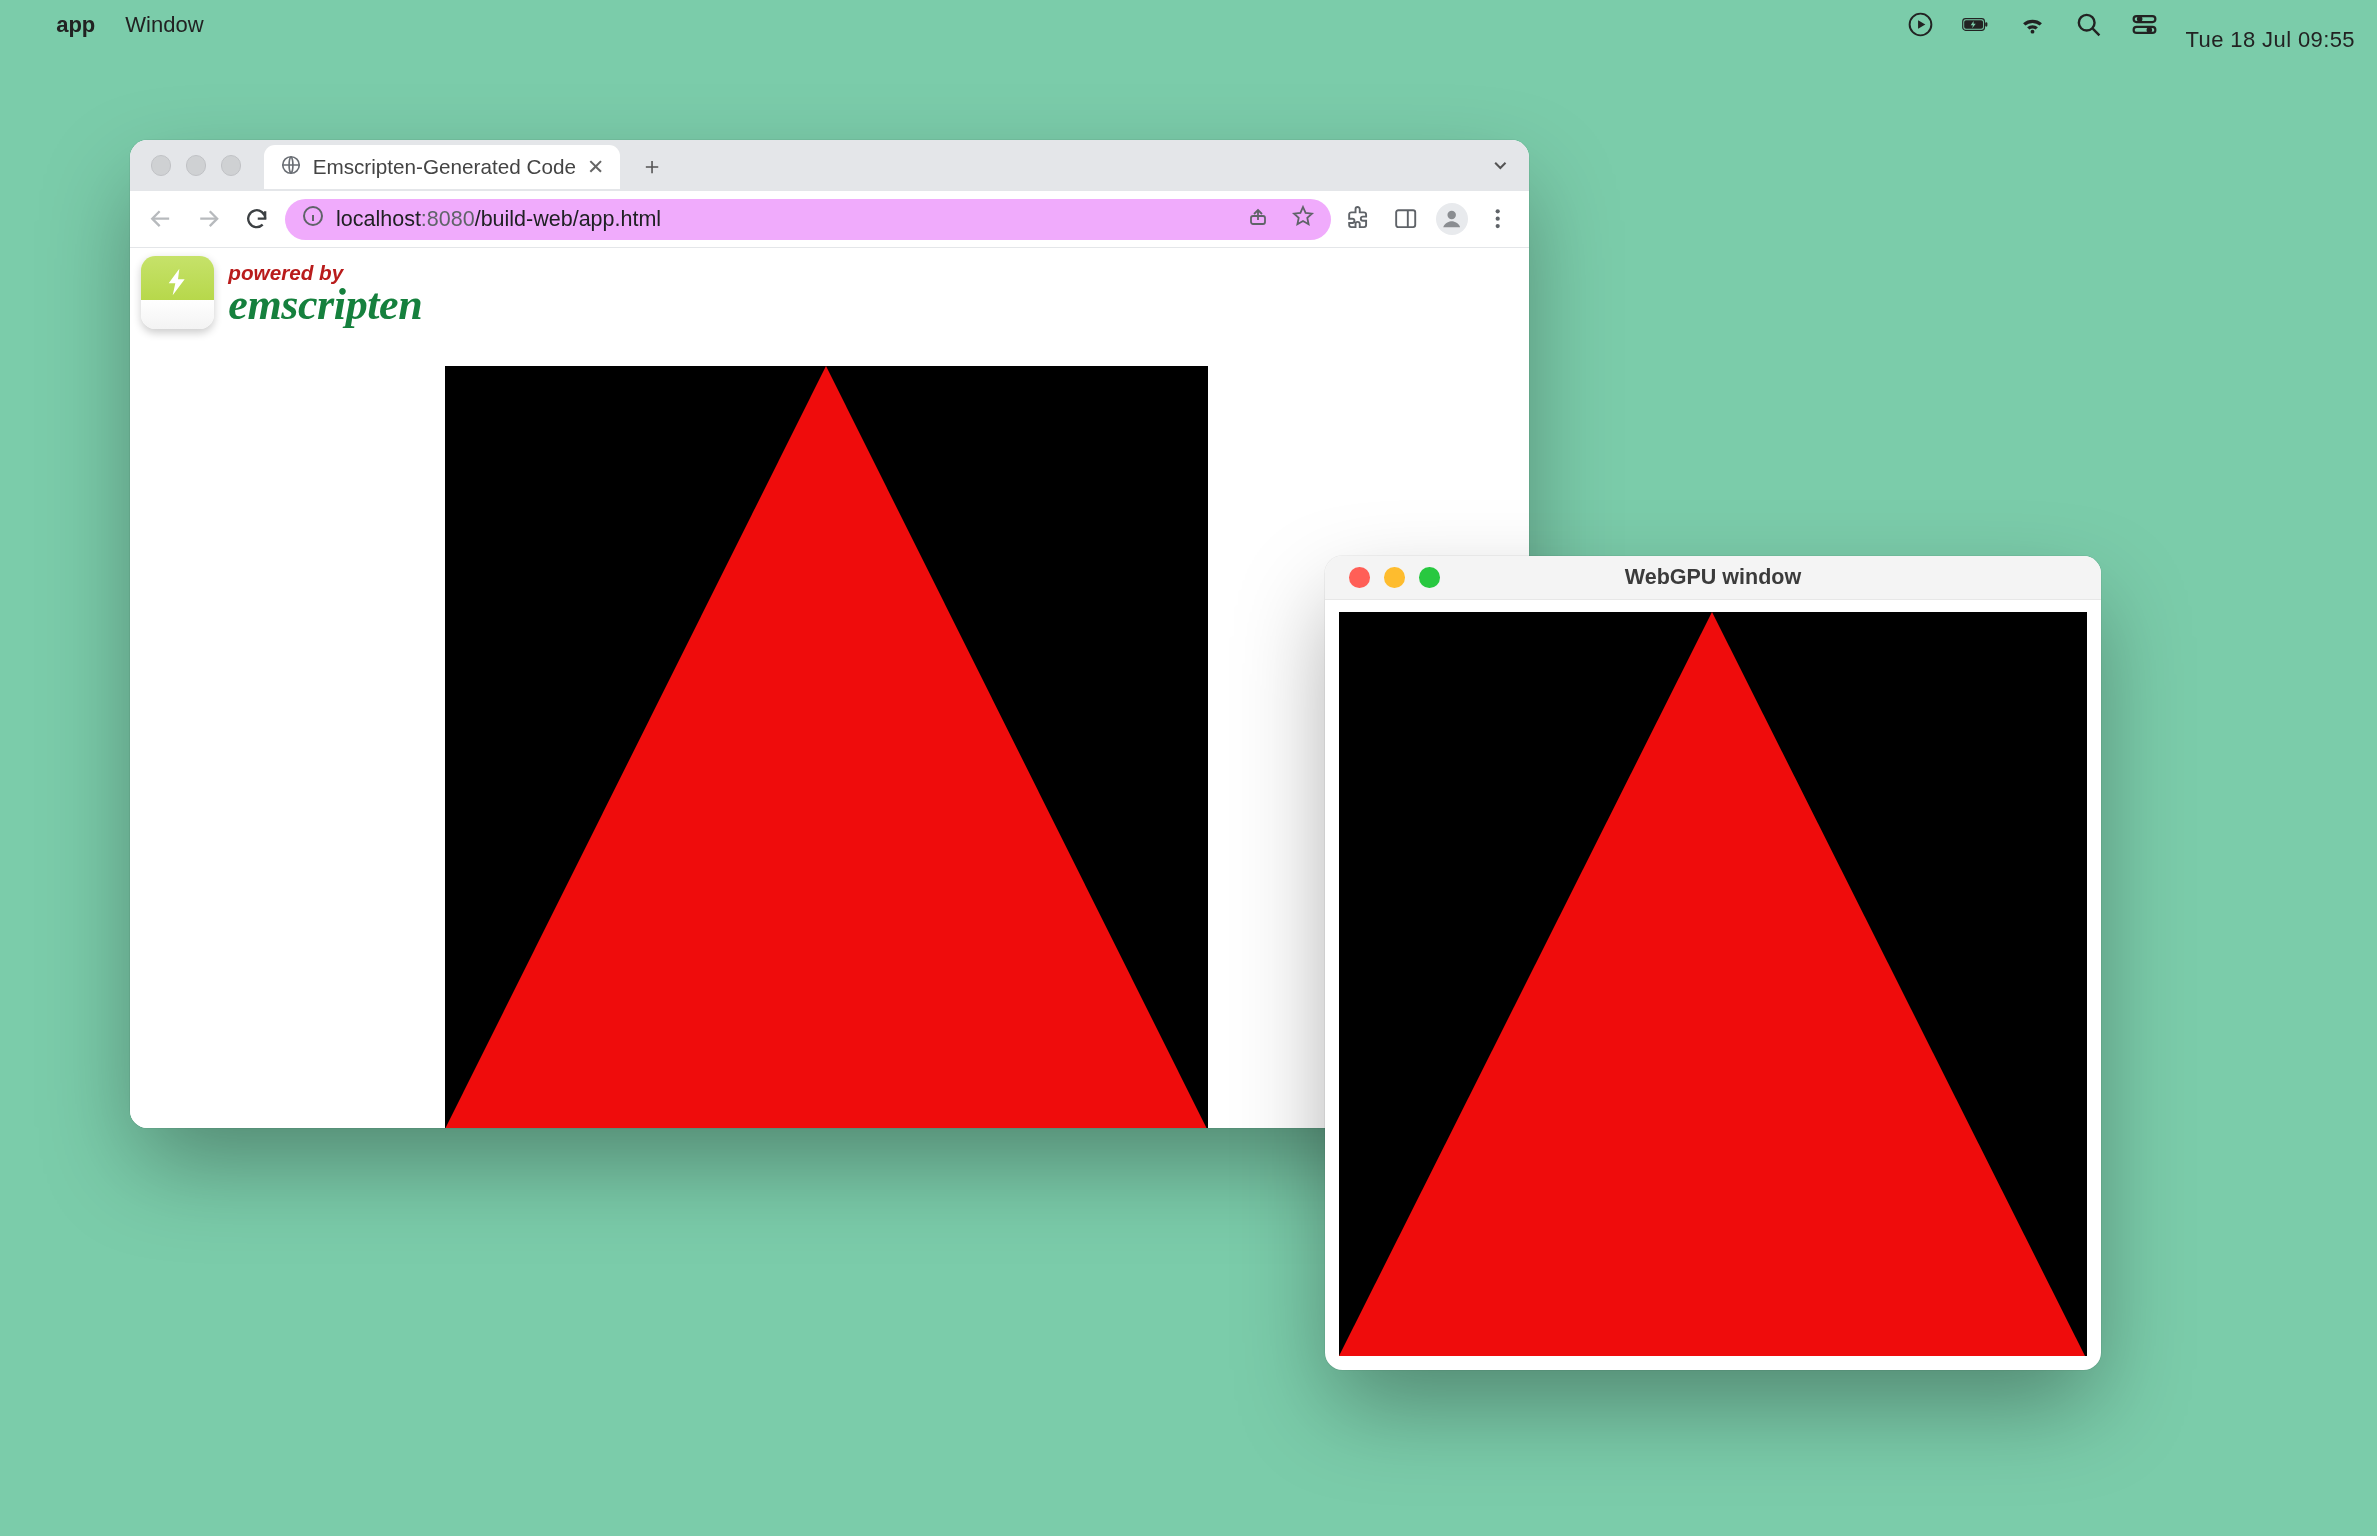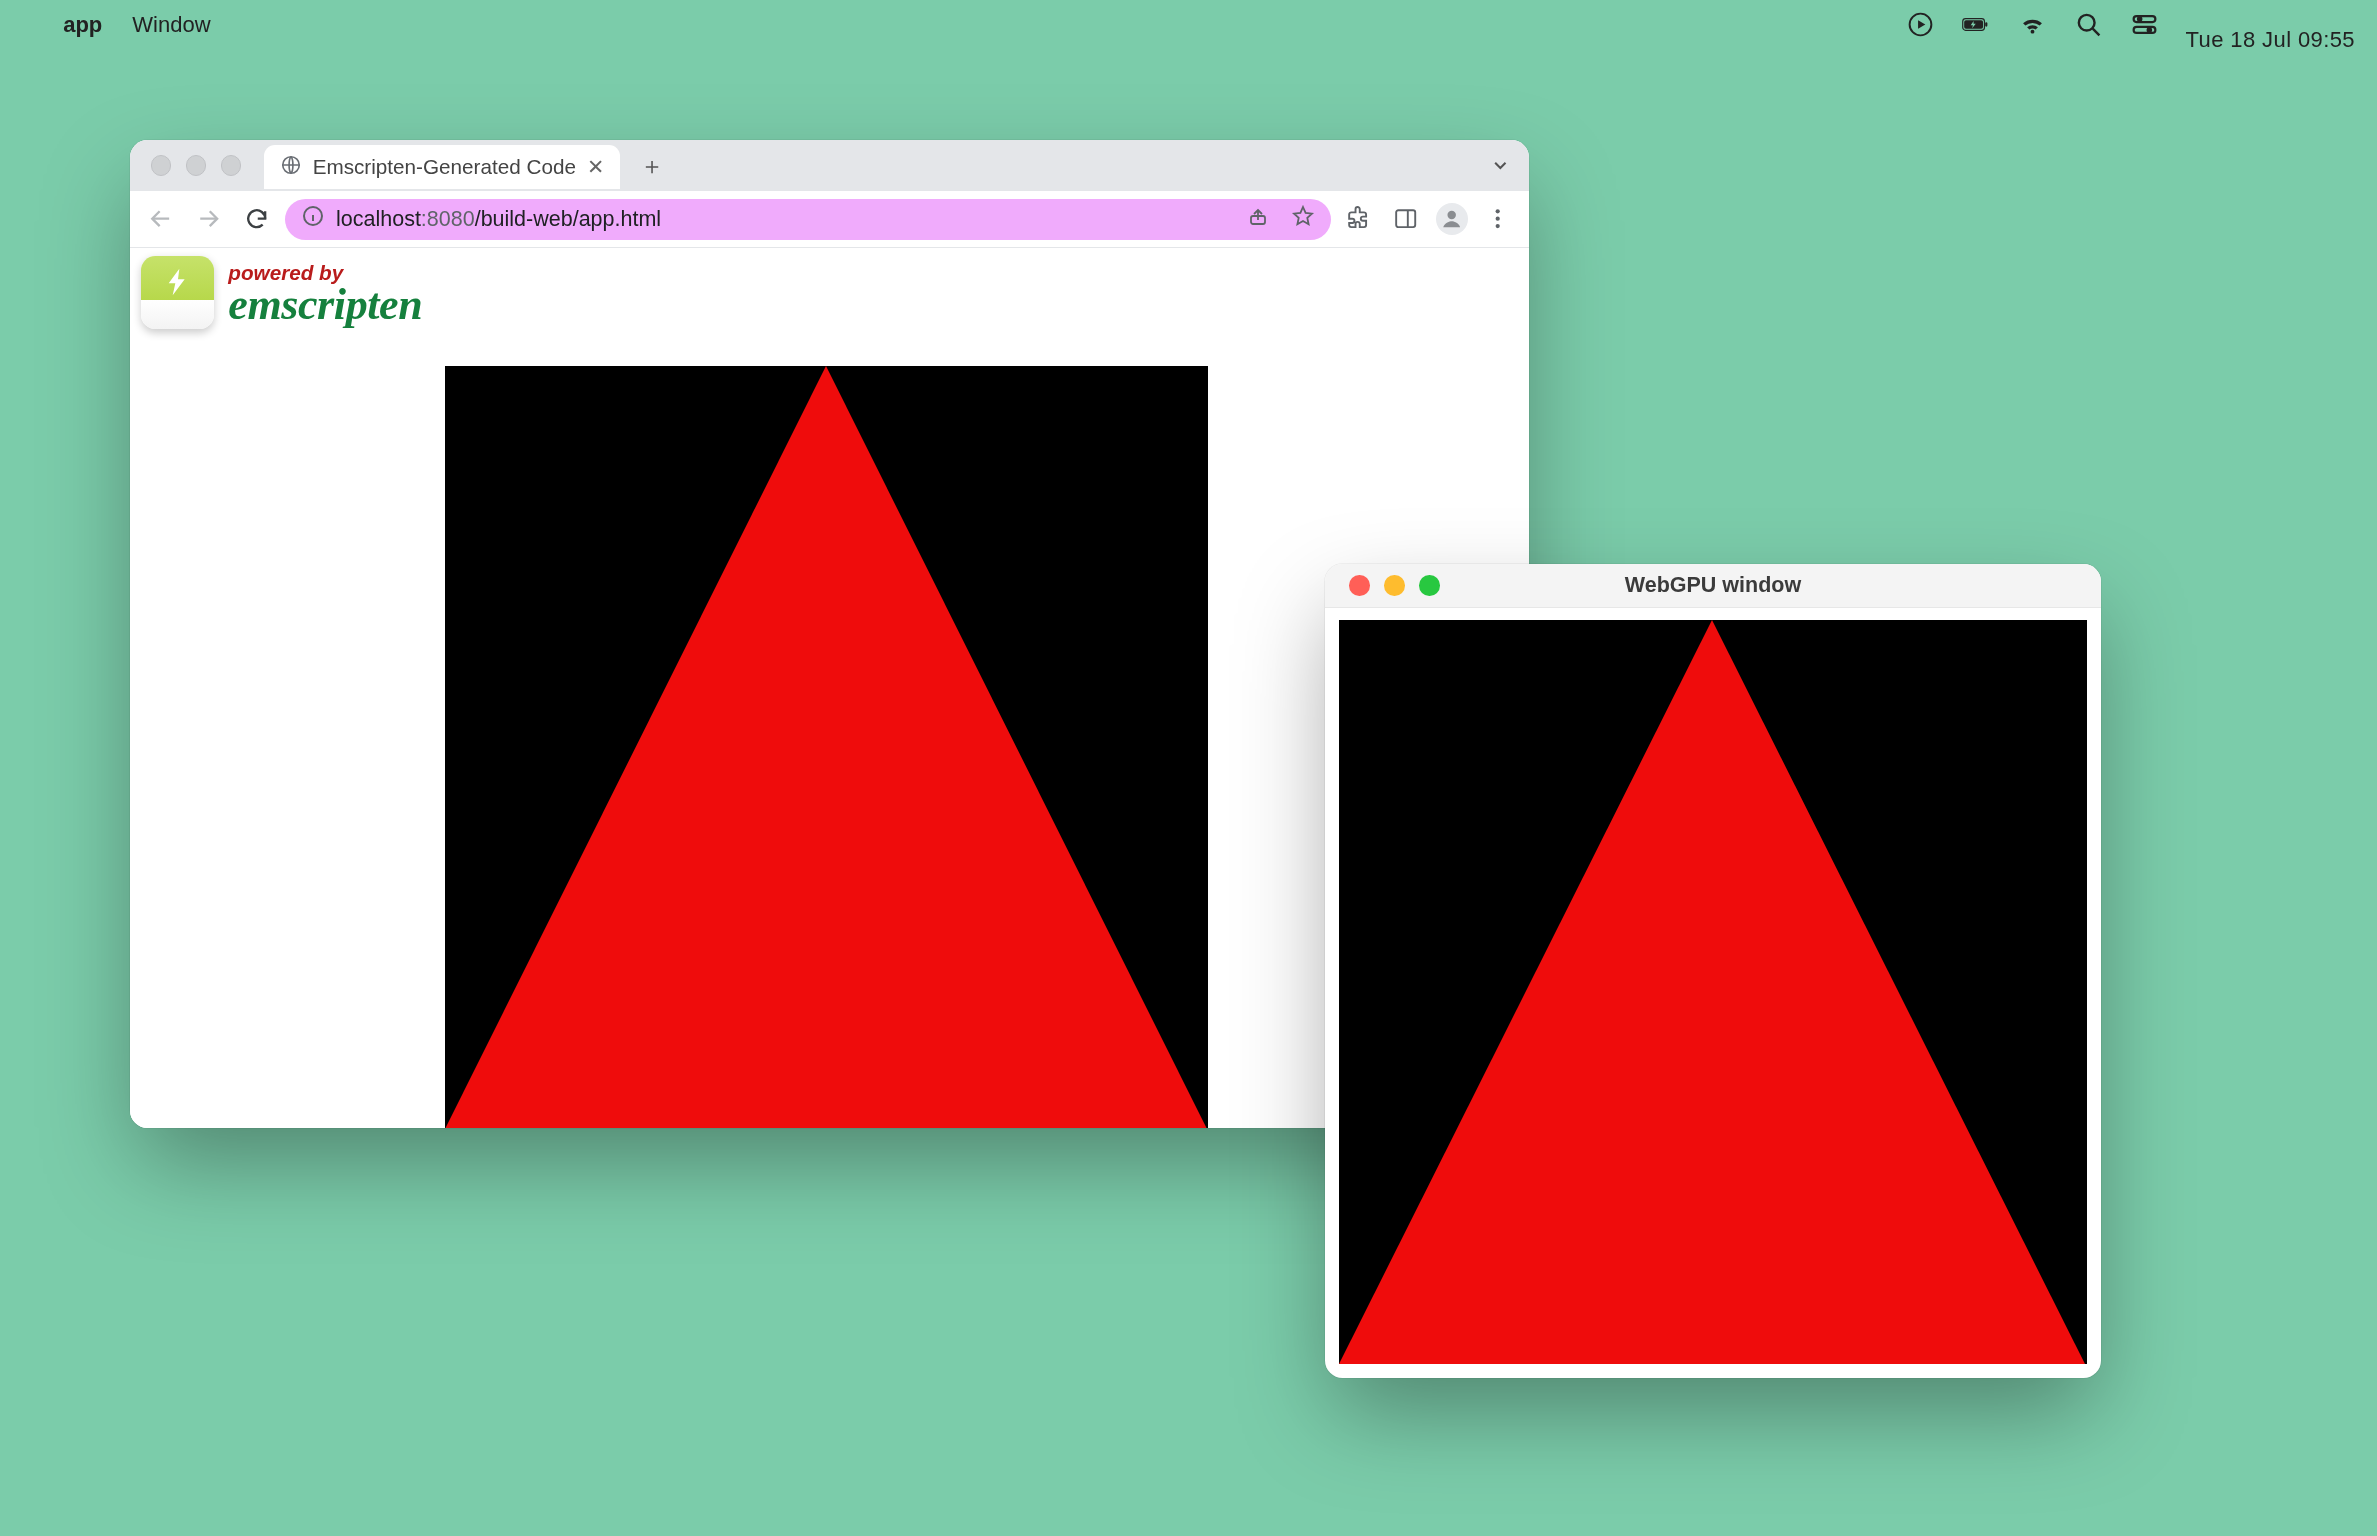--- a/index.html
+++ b/index.html
@@ -10,21 +10,21 @@
     width: 2377px;
     height: 1537px;
     transform-origin: top left;
     overflow: hidden;
     position: relative;
   }
 
   
   .menubar {
     position: absolute;
-    top: 0; left: 8px; right: 0;
+    top: 0; left: 1px; right: 0;
     height: 49px;
     background: rgba(123,204,170,0.98);
     display: flex;
     align-items: center;
     padding: 0 22px;
     font-size: 22px;
     color: #222;
   }
   .menubar .left { display: flex; align-items: center; gap: 30px; }
   .menubar .left .apple { font-size: 25.4px; padding-right: 3.2px;}
@@ -130,21 +130,20 @@
     border-right:381px solid transparent;
     border-bottom:763px solid #ef0c0c;
   }
 
   
   .native {
     left: 1325px;
     top: 556px;
     width: 776px;
     height: 814px;
-    margin-top: 8px;
   }
   .native .titlebar{
     height:44px;background:#f4f4f4;
     display:flex;align-items:center;position:relative;
     border-bottom:0.8px solid #e7e7e7;
   }
   .native .titlebar .traffic{position:absolute;left:16px;}
   .native .titlebar .title{ width:100%; text-align:center; font-size:21.5px; font-weight:700; color:#3b3b3b;}
   .native .content{
     position:absolute; left:14.3px; right:14.3px; top:56px; bottom:14.3px;

